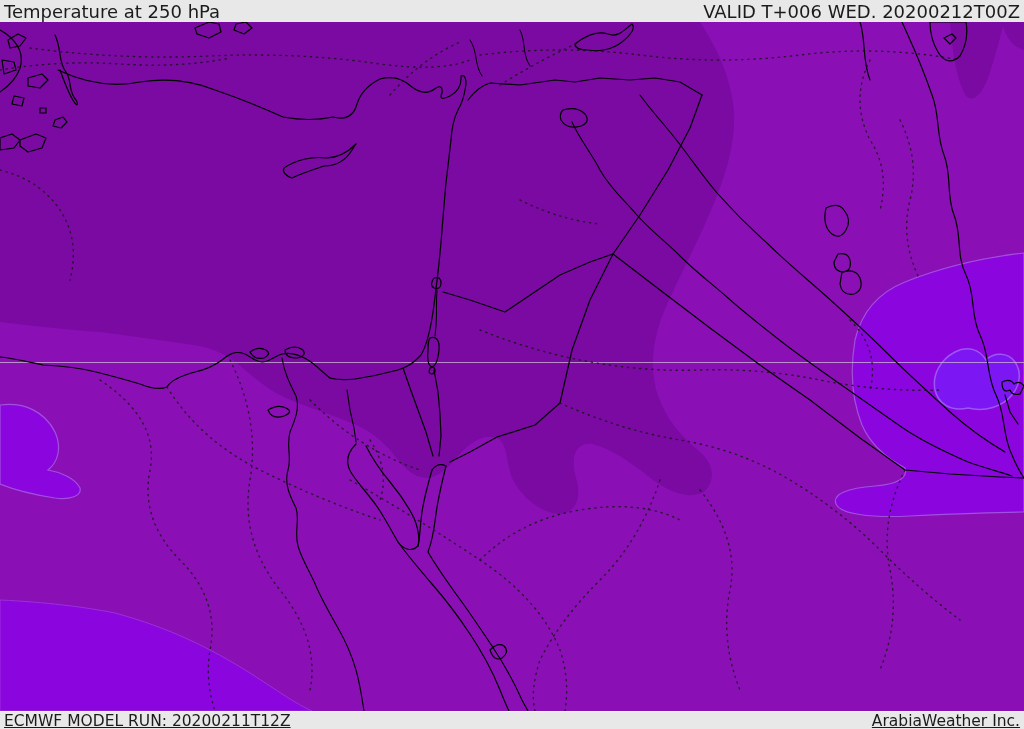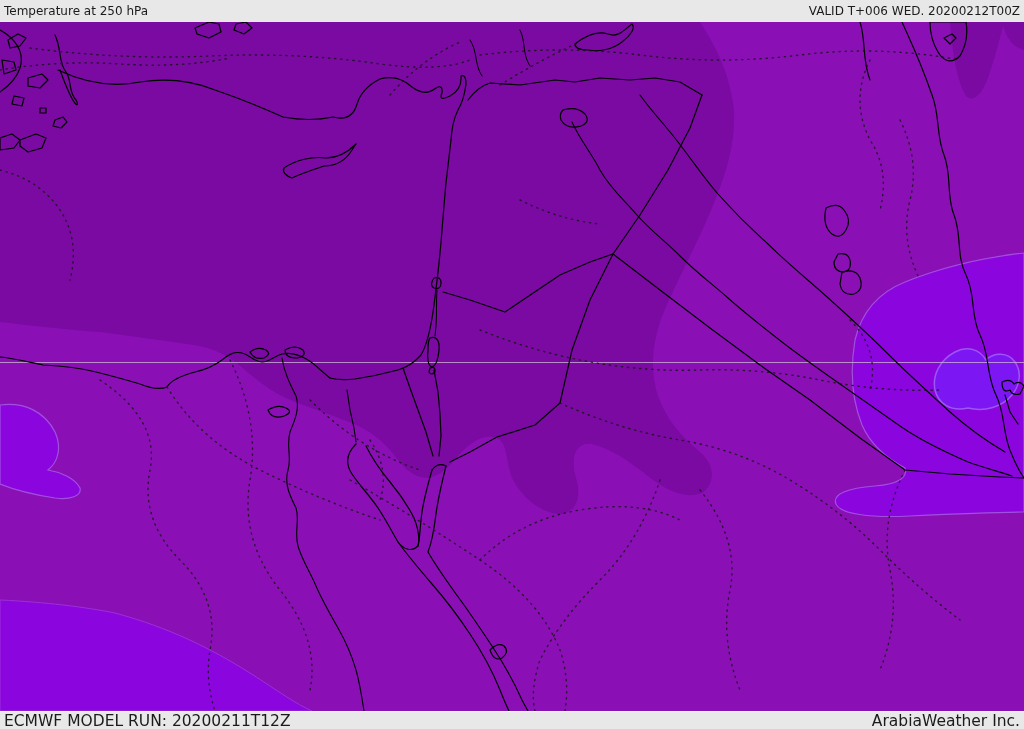--- a/index.html
+++ b/index.html
@@ -5,22 +5,22 @@
   html,body{margin:0;padding:0;background:#fff;}
   .screen{
     position:relative;width:1024px;height:729px;overflow:hidden;
     font-family:"DejaVu Sans","Liberation Sans",sans-serif;
   }
   .bar{
     position:absolute;left:0;width:1024px;background:#e8e8e8;color:#1b1b1b;
     display:flex;justify-content:space-between;align-items:center;
     box-sizing:border-box;padding:0 4px;
   }
-  .bar.top{top:0;height:22px;font-size:12px;}
-  .bar.bottom{bottom:0;height:18px;font-size:15.5px;border-top:1px solid #fafafa;}
+  .bar.top{top:0;height:22px;font-size:18px;}
+  .bar.bottom{bottom:0;height:18px;font-size:15.5px;border-top:1px solid #fafafa;text-decoration:underline;}
   .bar span{white-space:nowrap;}
   .map-wrap{position:absolute;top:22px;left:0;width:1024px;height:689px;}
   svg{display:block;}
 </style>
 </head>
 <body>
 
 <div class="screen">
 
   <div class="bar top">

